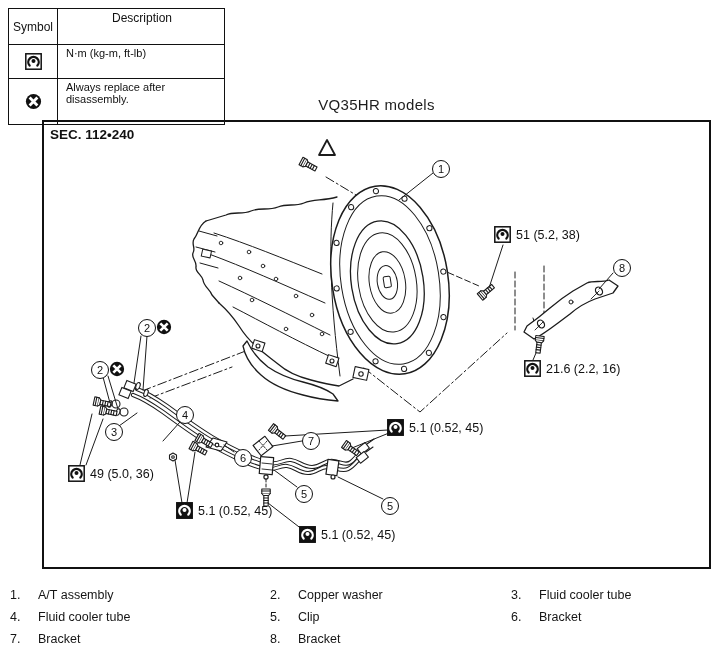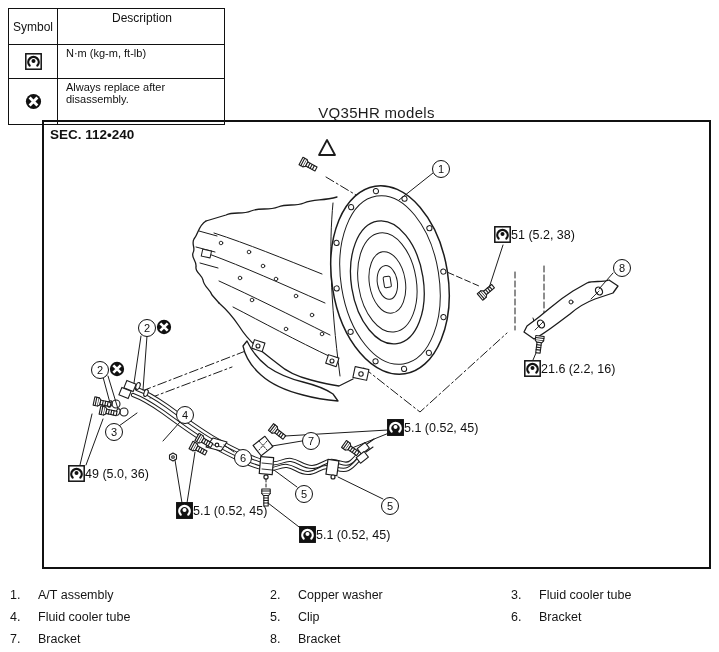--- a/index.html
+++ b/index.html
@@ -6,33 +6,33 @@
   #page{position:relative;width:719px;height:652px;background:#fff;overflow:hidden;
         font-family:"Liberation Sans",sans-serif;color:#151515;}
   
   .legend{position:absolute;left:8px;top:8px;border-collapse:collapse;}
   .legend td{border:1.6px solid #111;font-size:11px;color:#111;vertical-align:middle;}
   .legend .sym-cell{width:46px;text-align:center;height:20px;}
   .legend .desc-cell{width:152px;padding:2px 6px 19px 8px;}
   .legend .hdr{text-align:center;font-size:12px;margin-left:29px;}
   .symsvg{display:block;margin:1px auto;}
   
-  .title{position:absolute;left:42px;top:104px;width:669px;text-align:center;
+  .title{position:absolute;left:42px;top:96px;width:669px;text-align:center;
          font-size:15px;color:#1d1d1d;letter-spacing:.3px;}
   .dbox{position:absolute;left:42px;top:120px;width:665px;height:445px;border:2px solid #111;}
   .seclabel{position:absolute;left:50px;top:127px;font-size:13.5px;font-weight:bold;color:#111;}
   .figcode{position:absolute;left:42px;top:553px;width:663px;text-align:right;
            font-size:9px;color:#8d8d8d;letter-spacing:.2px;}
   
   svg.art{position:absolute;left:0;top:0;z-index:1;}
   .callout{position:absolute;z-index:2;width:16px;height:16px;border:1.5px solid #111;
            border-radius:50%;background:#fff;font-size:11px;line-height:16px;
            text-align:center;color:#111;}
   .xicon{position:absolute;z-index:2;width:16px;height:16px;}
-  .torque{position:absolute;z-index:2;display:flex;align-items:center;
+  .torque{position:absolute;z-index:2;display:flex;align-items:center;gap:5px;
           font-size:12.5px;color:#111;white-space:nowrap;}
   
   .plist{position:absolute;left:10px;top:588px;width:702px;display:grid;
          grid-template-columns:260px 241px 1fr;row-gap:8px;font-size:12.5px;}
   .pitem{display:flex;height:14px;line-height:14px;}
   .pitem .pnum{width:28px;}
 </style>
 </head>
 <body>
 

